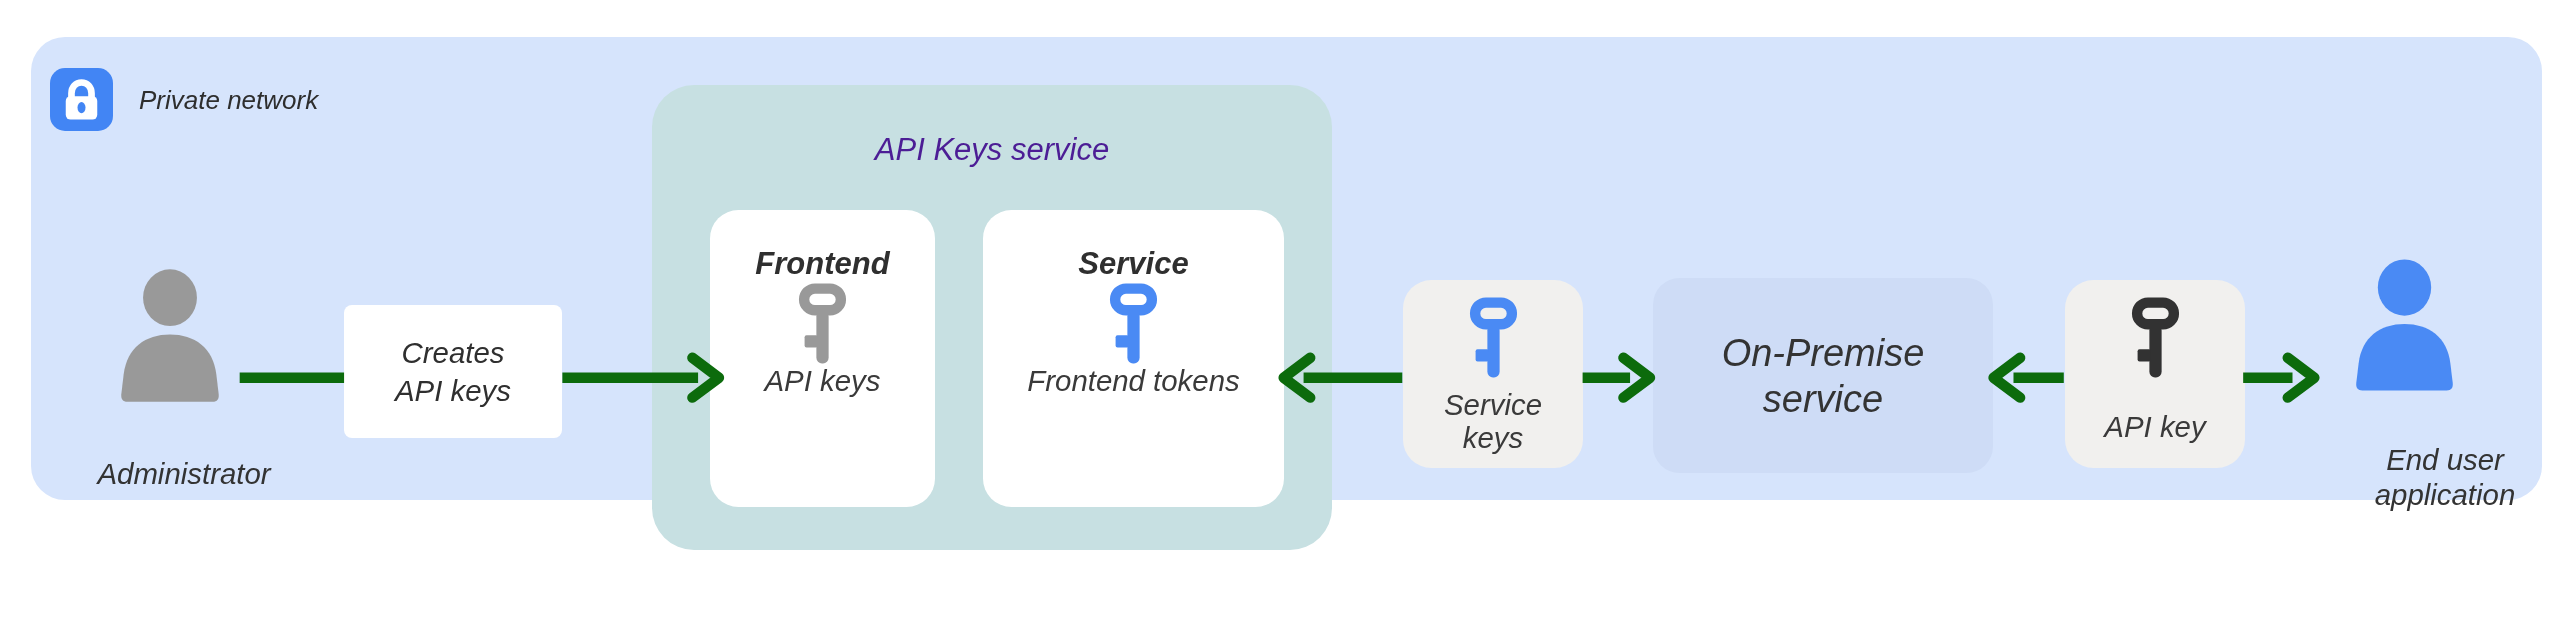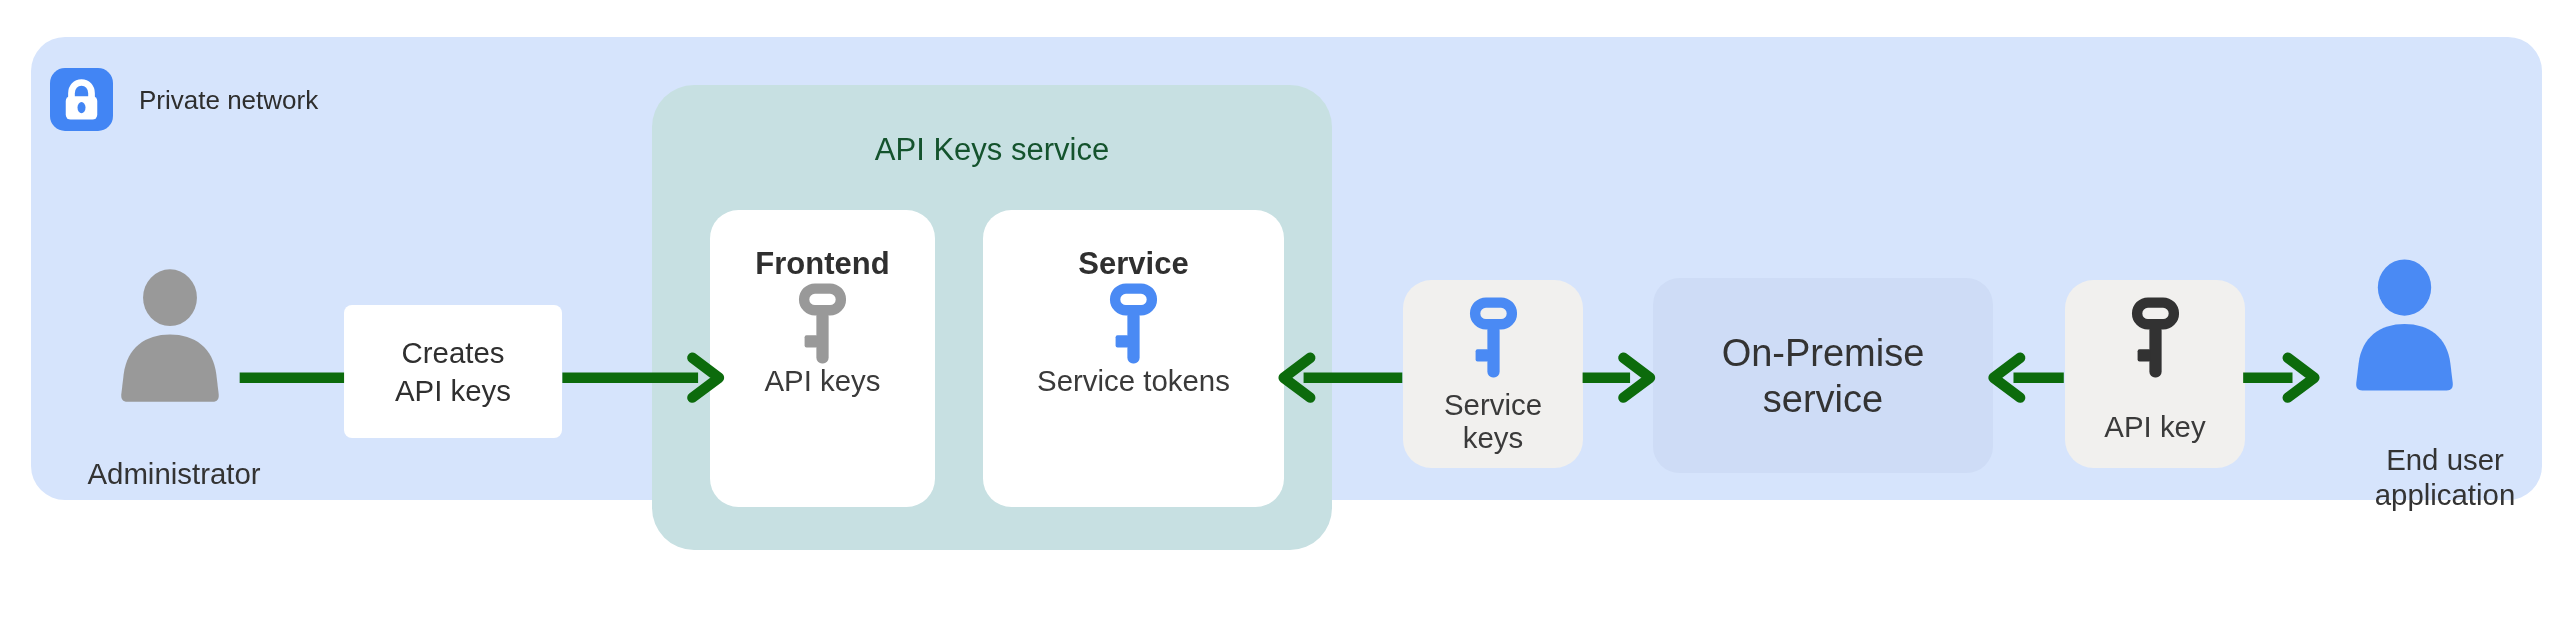--- a/index.html
+++ b/index.html
@@ -7,21 +7,21 @@
   body {
     position:relative;
     background:#ffffff;
     font-family:"Liberation Sans","DejaVu Sans",sans-serif;
     color:#333333;
     overflow:hidden;
   }
   .network {
     position:absolute; left:31px; top:37px;
     width:2511px; height:463px;
-    background:#d6e4fc; border-radius:34px;
+    background:#d6e4fc; border-radius:34px;font-style:italic;
   }
   .abs { position:absolute; }
 
   
   .badge {
     left:19px; top:31px; width:63px; height:63px;
     background:#4285f4; border-radius:15px;
     display:flex; align-items:center; justify-content:center;
   }
   .net-label { left:108px; top:63px; font-size:26px; color:#2e2e2e; transform:translateY(-50%); white-space:nowrap; }
@@ -42,21 +42,21 @@
     font-size:29.4px; line-height:38px; color:#2f2f2f; text-align:center;
   }
 
   
   .zone {
     left:621px; top:48px; width:680px; height:465px;
     background:#c7e0e2; border-radius:42px;
   }
   .zone-title {
     left:0; top:47px; width:100%;
-    text-align:center; font-size:31px; color:#14532d;
+    text-align:center; font-size:31px; color:#4c1d95;
   }
   .card {
     background:#ffffff; border-radius:28.5px;
     display:flex; flex-direction:column; align-items:center; 
     padding:36px 7.6px 44px;
     top:125px; height:297px;
   }
   .card-frontend { left:58px;  width:225px; }
   .card-backend  { left:331px; width:301px; }
   .card-title   { font-weight:bold; font-size:31px; color:#2f2f2f; }
@@ -103,21 +103,21 @@
       <rect x="16.5" y="29.5" width="33" height="24.5" rx="5" fill="#ffffff"></rect>
       <ellipse cx="33" cy="41.5" rx="4.2" ry="5.8" fill="#4285f4"></ellipse>
     </svg>
   </div>
   <div class="abs net-label">Private network</div>
 
   <svg class="abs person" style="left:87px; top:231px;" width="104" height="136" viewBox="0 0 110 143">
     <ellipse cx="55" cy="31" rx="28.5" ry="30" class="fill-gray"></ellipse>
     <path d="M10,141 C5,141 3,138 3.5,133 L6,112 C9.5,84 29,70 55,70 C81,70 100.5,84 104,112 L106.5,133 C107,138 105,141 100,141 Z" class="fill-gray"></path>
   </svg>
-  <div class="abs node-label" style="left:143px; top:419px;">Administrator</div>
+  <div class="abs node-label" style="left:153px; top:419px;">Administrator</div>
 
   <div class="abs bubble">
     <span class="block-line">Creates</span>
     <span class="block-line">API keys</span>
   </div>
 
   <div class="abs zone">
     <div class="abs zone-title">API Keys service</div>
 
     <div class="abs card card-frontend">
@@ -130,21 +130,21 @@
       <div class="card-caption">API keys</div>
     </div>
 
     <div class="abs card card-backend">
       <div class="card-title">Service</div>
       <svg class="key" width="49" height="82" viewBox="0 0 52 86">
         <rect x="19.5" y="30" width="13" height="56" rx="6" class="fill-blue"></rect>
         <rect x="7" y="56" width="14" height="13" rx="2" class="fill-blue"></rect>
         <rect x="6.5" y="6.5" width="39" height="23" rx="11.5" fill="none" class="stroke-blue" stroke-width="11"></rect>
       </svg>
-      <div class="card-caption">Service tokens</div>
+      <div class="card-caption">Frontend tokens</div>
     </div>
   </div>
 
   <div class="abs token-box token-service">
     <svg class="key" width="49" height="82" viewBox="0 0 52 86">
       <rect x="19.5" y="30" width="13" height="56" rx="6" class="fill-blue"></rect>
       <rect x="7" y="56" width="14" height="13" rx="2" class="fill-blue"></rect>
       <rect x="6.5" y="6.5" width="39" height="23" rx="11.5" fill="none" class="stroke-blue" stroke-width="11"></rect>
     </svg>
     <div>

